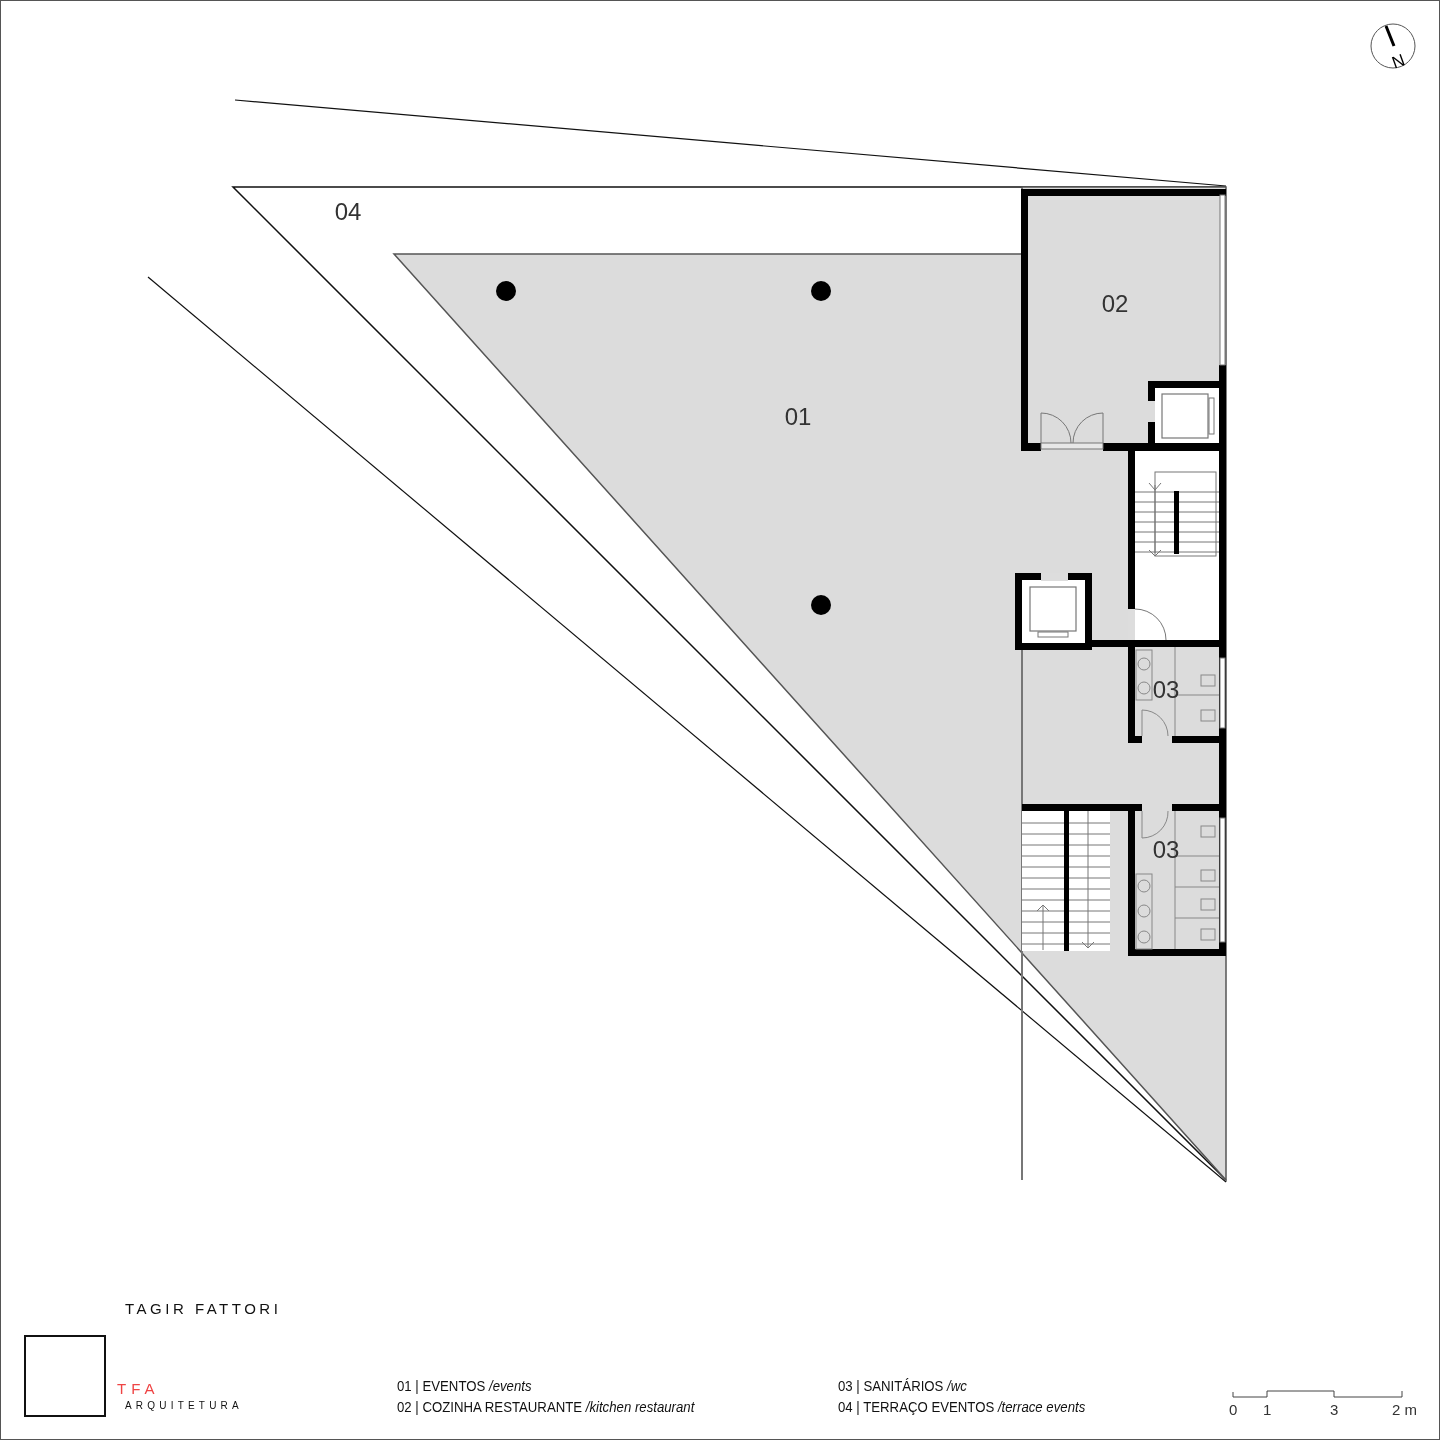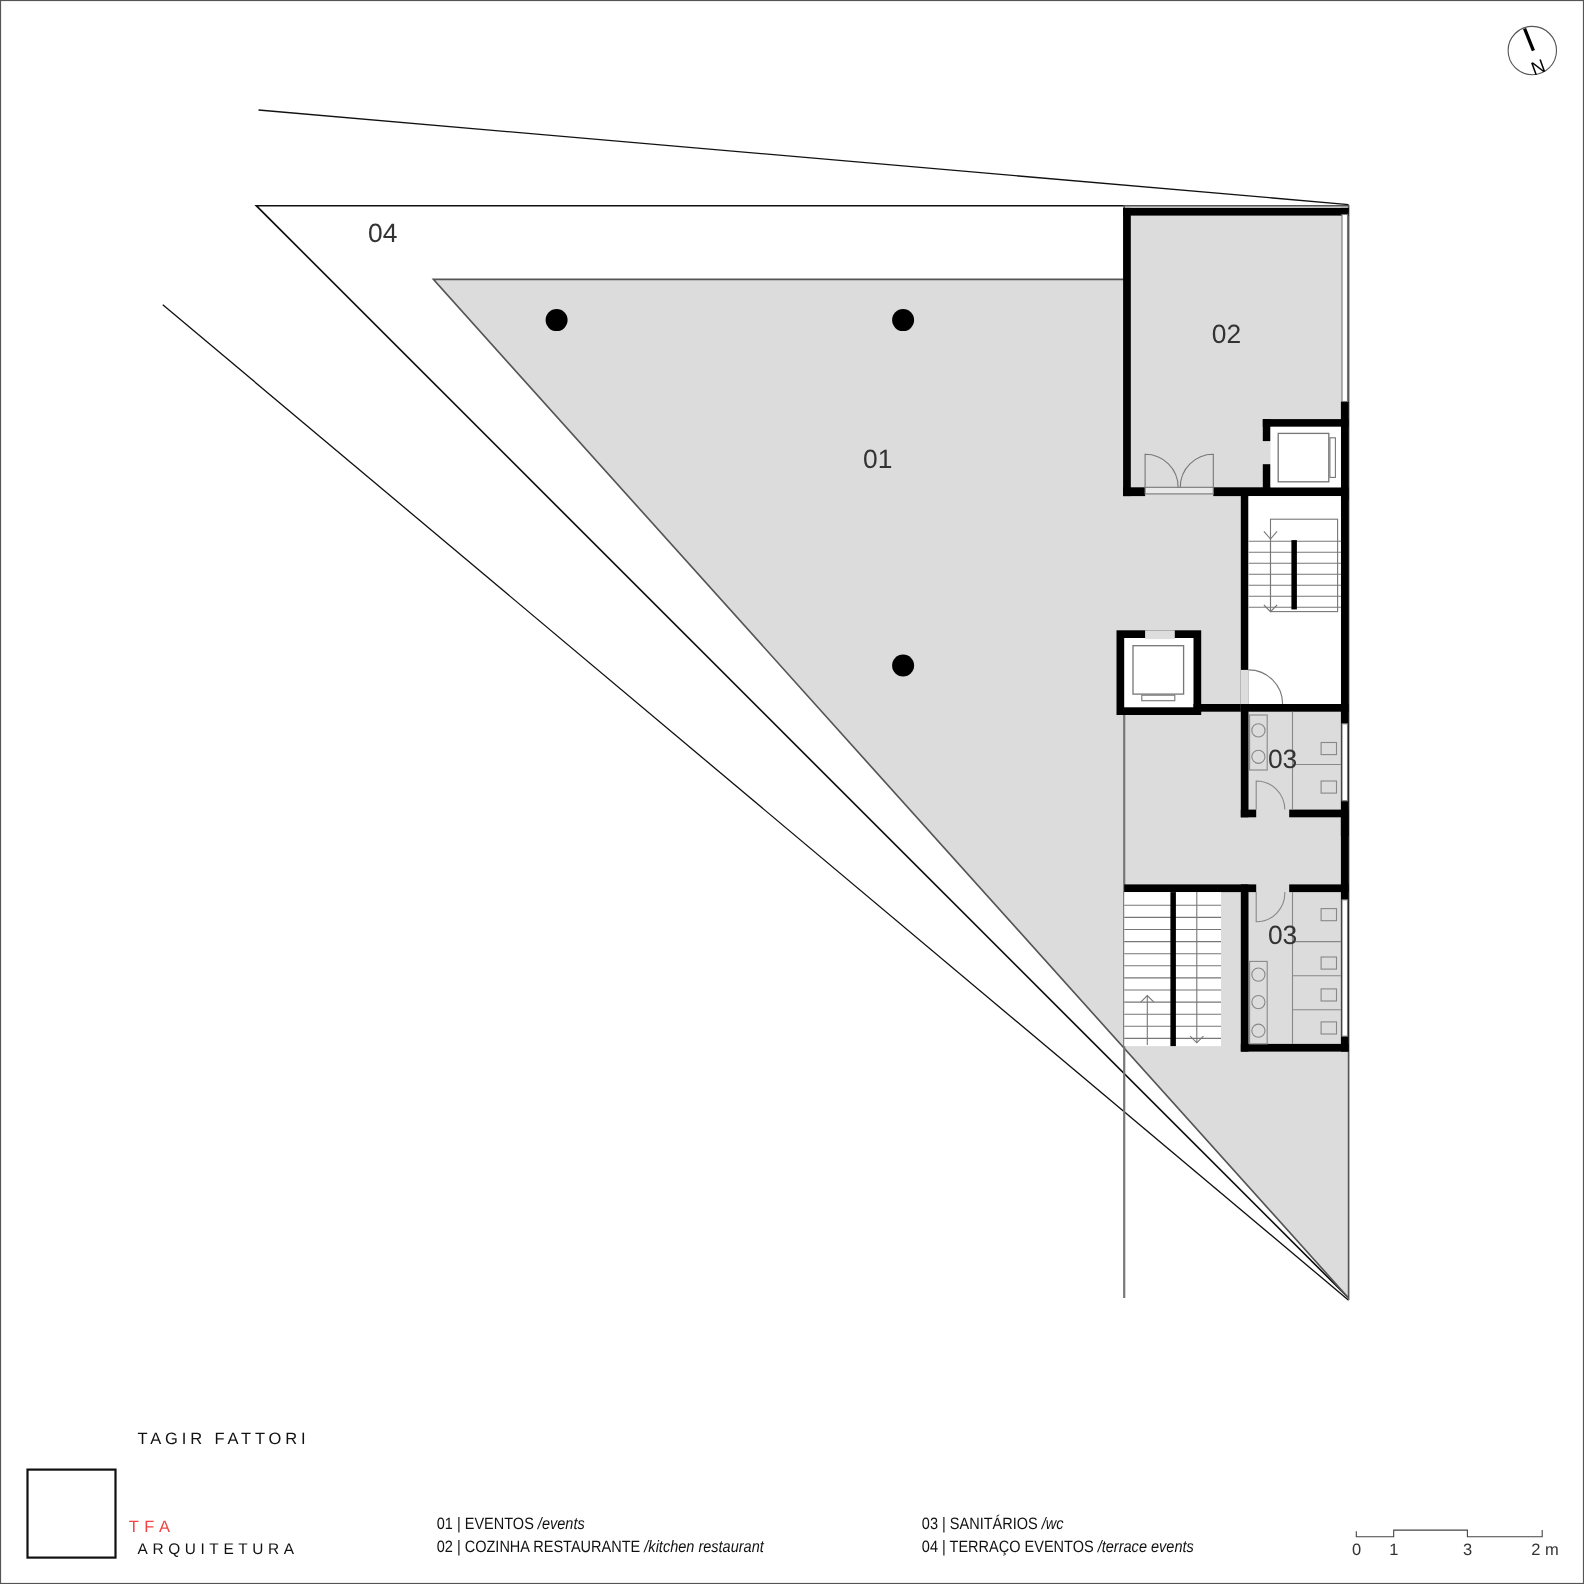--- a/index.html
+++ b/index.html
@@ -3,21 +3,21 @@
 <meta charset="utf-8">
 <style>
   html, body { margin: 0; padding: 0; background: #fff; }
   body { width: 1440px; height: 1440px; position: relative; overflow: hidden; font-family: "Liberation Sans", sans-serif; }
   .frame { position: absolute; left: 0; top: 0; width: 1438px; height: 1438px; border: 1px solid #555; }
   svg.plan { position: absolute; left: 0; top: 0; }
   .room-label { font-family: "Liberation Sans", sans-serif; font-size: 24px; fill: #333; }
   .logo-box { position: absolute; left: 24px; top: 1335px; width: 78px; height: 78px; border: 2px solid #111; }
   .logo-abbr { position: absolute; left: 69px; top: 1380px; font-size: 15px; letter-spacing: 5px; color: #ef4444; background: #fff; padding-right: 2px; margin-left: 48px; }
   .logo-name { position: absolute; left: 125px; top: 1300px; font-size: 15px; letter-spacing: 3.5px; color: #111; }
-  .logo-sub { position: absolute; left: 125px; top: 1400px; font-size: 14px; letter-spacing: 4.2px; color: #111; }
+  .logo-sub { position: absolute; left: 125px; top: 1400px; font-size: 10px; letter-spacing: 4.2px; color: #111; }
   .legend { position: absolute; font-size: 15px; color: #111; line-height: 21px; transform: scaleX(0.88); transform-origin: left top; }
   .legend .en { font-style: italic; }
   .legend-a { left: 397px; top: 1375px; }
   .legend-b { left: 838px; top: 1375px; }
   .scale-lbl { position: absolute; top: 1401px; font-size: 15px; color: #333; }
 </style>
 </head>
 <body>
 
 <div class="frame"></div>

